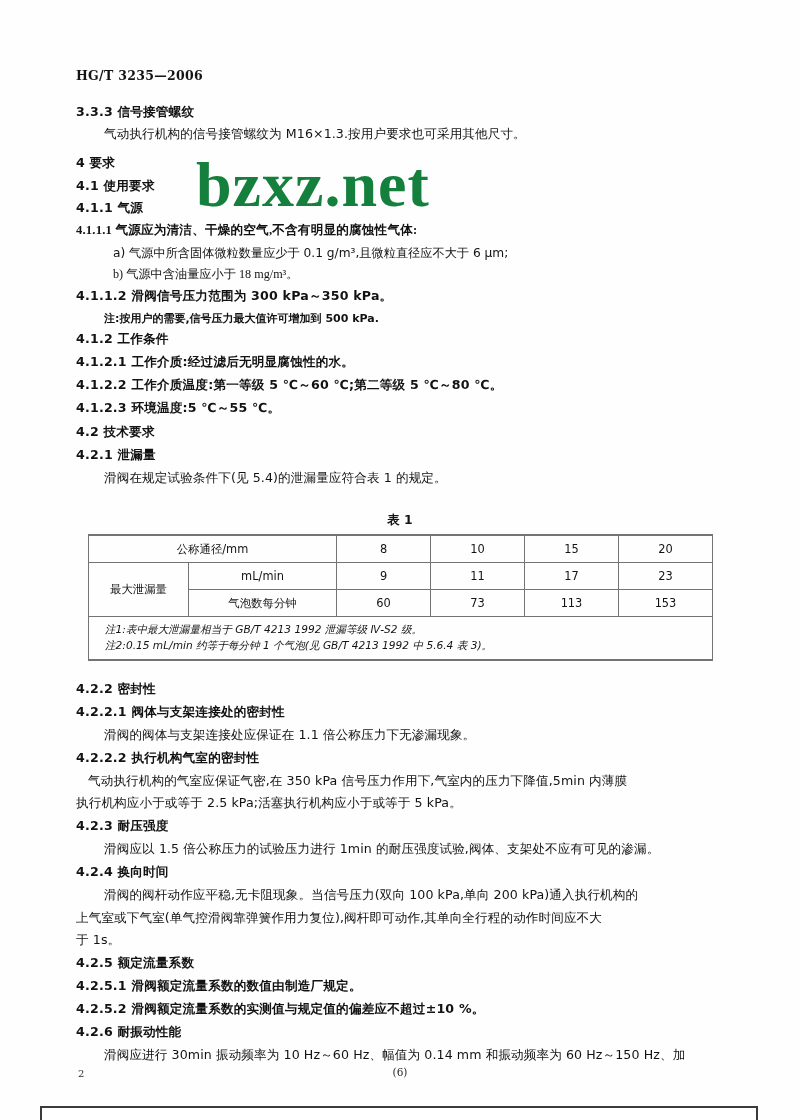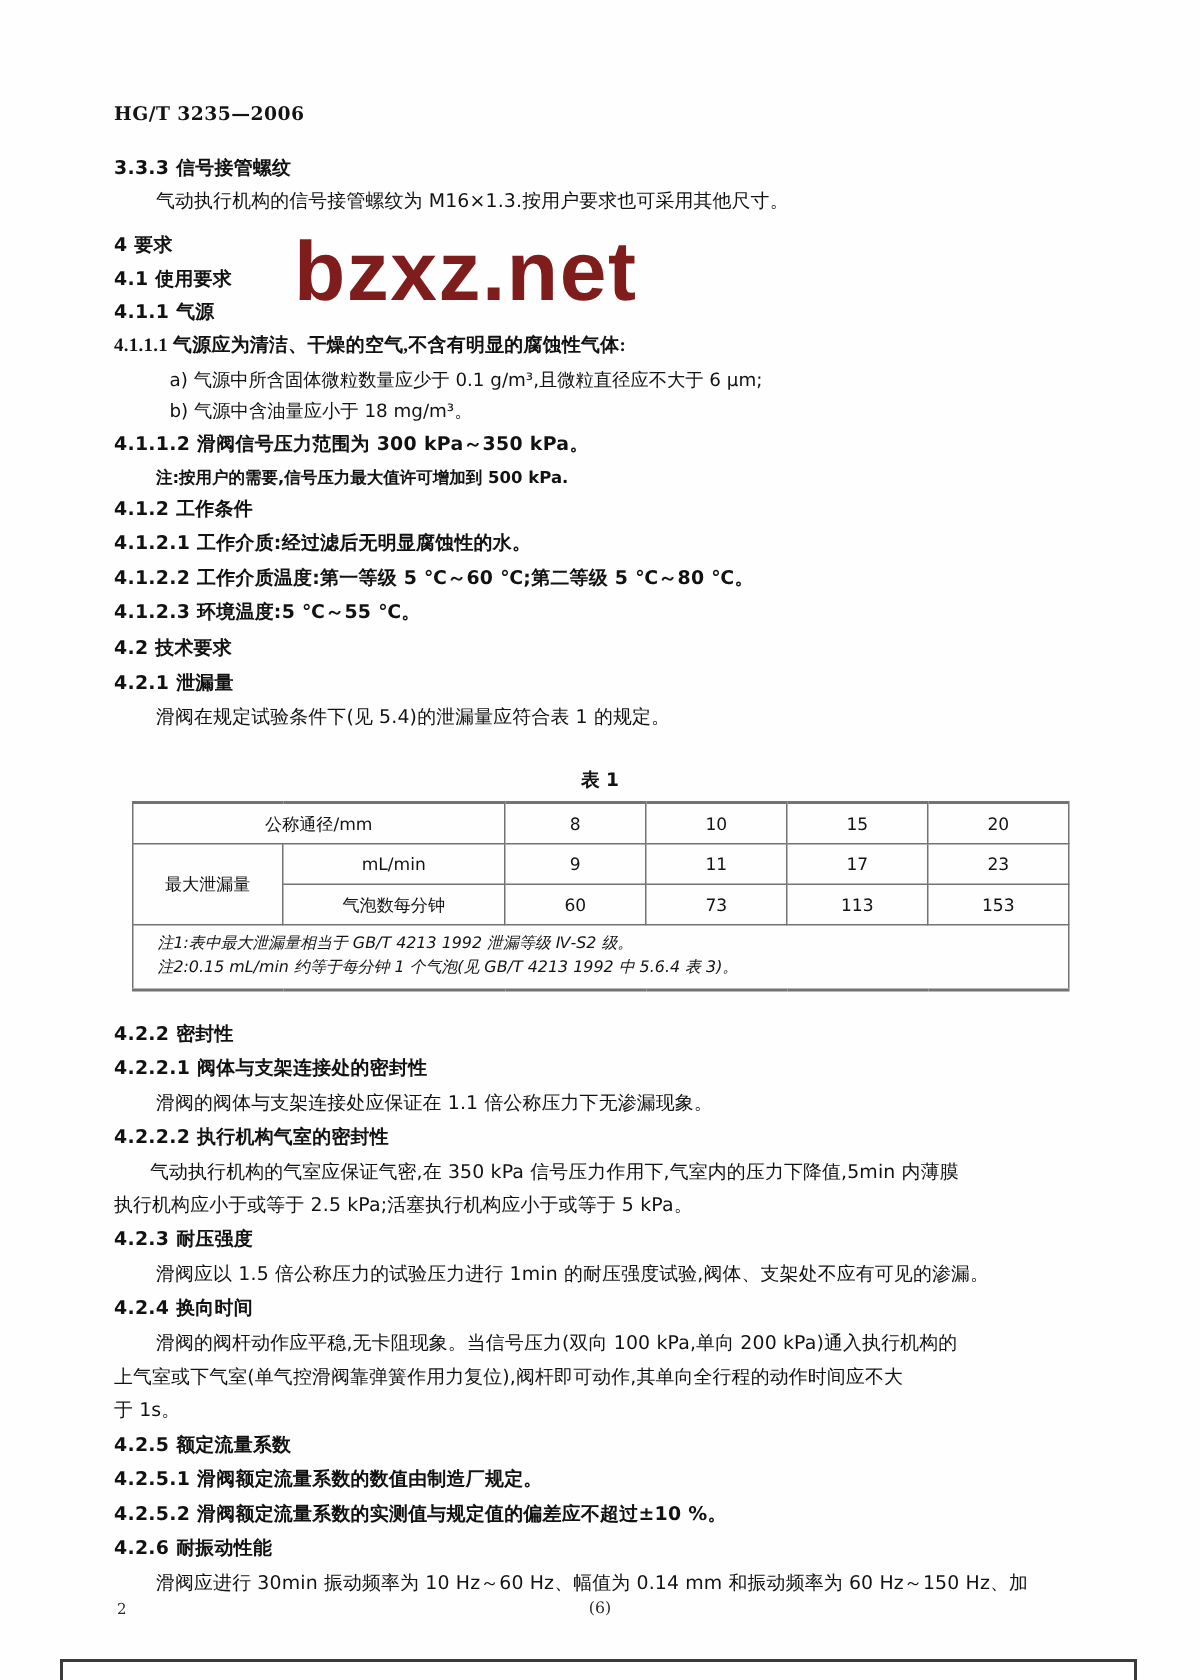--- a/index.html
+++ b/index.html
@@ -22,25 +22,25 @@
     width: 800px;
     height: 1120px;
     background: #fefefe;
   }
 
   
   #watermark {
     position: absolute;
     left: 196px;
     top: 148px;
-    font-family: Liberation Sans, sans-serif;
-    font-size: 56px;
+    font-family: Liberation Serif, serif;
+    font-size: 64px;
     font-weight: 700;
     letter-spacing: 1px;
-    color: #7f1d1d;
+    color: #15803d;
     user-select: none;
     z-index: 0;
     white-space: nowrap;
   }
 
   #content {
     position: absolute;
     left: 0; top: 0;
     width: 800px;
     z-index: 2;
@@ -164,21 +164,21 @@
     <div class="runhead">HG/T 3235—2006</div>
 
     <div class="blk hd" style="left:76px;  top:104px;">3.3.3   信号接管螺纹</div>
     <div class="blk para" style="left:104px; top:126px;">气动执行机构的信号接管螺纹为 M16×1.3.按用户要求也可采用其他尺寸。</div>
 
     <div class="blk hd" style="left:76px;  top:155px;">4   要求</div>
     <div class="blk hd" style="left:76px;  top:178px;">4.1   使用要求</div>
     <div class="blk hd" style="left:76px;  top:200px;">4.1.1   气源</div>
     <div class="blk hd" style="left:76px;  top:222px;font-family:Liberation Serif, serif;">4.1.1.1   气源应为清洁、干燥的空气,不含有明显的腐蚀性气体:</div>
     <div class="blk item" style="left:113px; top:245px;">a)   气源中所含固体微粒数量应少于 0.1 g/m³,且微粒直径应不大于 6 μm;</div>
-    <div class="blk item" style="left:113px; top:266px;">b)   气源中含油量应小于 18 mg/m³。</div>
+    <div class="blk item" style="left:113px; top:266px;font-family:Liberation Serif, serif;">b)   气源中含油量应小于 18 mg/m³。</div>
     <div class="blk hd" style="left:76px;  top:288px;">4.1.1.2   滑阀信号压力范围为 300 kPa～350 kPa。</div>
     <div class="blk note" style="left:104px; top:311px;">注:按用户的需要,信号压力最大值许可增加到 500 kPa.</div>
     <div class="blk hd" style="left:76px;  top:331px;">4.1.2   工作条件</div>
     <div class="blk hd" style="left:76px;  top:354px;">4.1.2.1   工作介质:经过滤后无明显腐蚀性的水。</div>
     <div class="blk hd" style="left:76px;  top:377px;">4.1.2.2   工作介质温度:第一等级 5 ℃～60 ℃;第二等级 5 ℃～80 ℃。</div>
     <div class="blk hd" style="left:76px;  top:400px;">4.1.2.3   环境温度:5 ℃～55 ℃。</div>
 
     <div class="blk hd" style="left:76px;  top:424px;">4.2   技术要求</div>
     <div class="blk hd" style="left:76px;  top:447px;">4.2.1   泄漏量</div>
     <div class="blk para" style="left:104px; top:470px;">滑阀在规定试验条件下(见 5.4)的泄漏量应符合表 1 的规定。</div>
@@ -223,21 +223,21 @@
             <div>注2:0.15 mL/min 约等于每分钟 1 个气泡(见 GB/T 4213   1992 中 5.6.4 表 3)。</div>
           </td>
         </tr>
       </tbody>
     </table>
 
     <div class="blk hd" style="left:76px;  top:681px;">4.2.2   密封性</div>
     <div class="blk hd" style="left:76px;  top:704px;">4.2.2.1   阀体与支架连接处的密封性</div>
     <div class="blk para" style="left:104px; top:727px;">滑阀的阀体与支架连接处应保证在 1.1 倍公称压力下无渗漏现象。</div>
     <div class="blk hd" style="left:76px;  top:750px;">4.2.2.2   执行机构气室的密封性</div>
-    <div class="blk para" style="left:100px; top:773px;">气动执行机构的气室应保证气密,在 350 kPa 信号压力作用下,气室内的压力下降值,5min 内薄膜</div>
+    <div class="blk para" style="left:88px; top:773px;">气动执行机构的气室应保证气密,在 350 kPa 信号压力作用下,气室内的压力下降值,5min 内薄膜</div>
     <div class="blk para" style="left:76px;  top:795px;">执行机构应小于或等于 2.5 kPa;活塞执行机构应小于或等于 5 kPa。</div>
 
     <div class="blk hd" style="left:76px;  top:818px;">4.2.3   耐压强度</div>
     <div class="blk para" style="left:104px; top:841px;">滑阀应以 1.5 倍公称压力的试验压力进行 1min 的耐压强度试验,阀体、支架处不应有可见的渗漏。</div>
 
     <div class="blk hd" style="left:76px;  top:864px;">4.2.4   换向时间</div>
     <div class="blk para" style="left:104px; top:887px;">滑阀的阀杆动作应平稳,无卡阻现象。当信号压力(双向 100 kPa,单向 200 kPa)通入执行机构的</div>
     <div class="blk para" style="left:76px;  top:910px;">上气室或下气室(单气控滑阀靠弹簧作用力复位),阀杆即可动作,其单向全行程的动作时间应不大</div>
     <div class="blk para" style="left:76px;  top:932px;text-align:center;">于 1s。</div>
 

